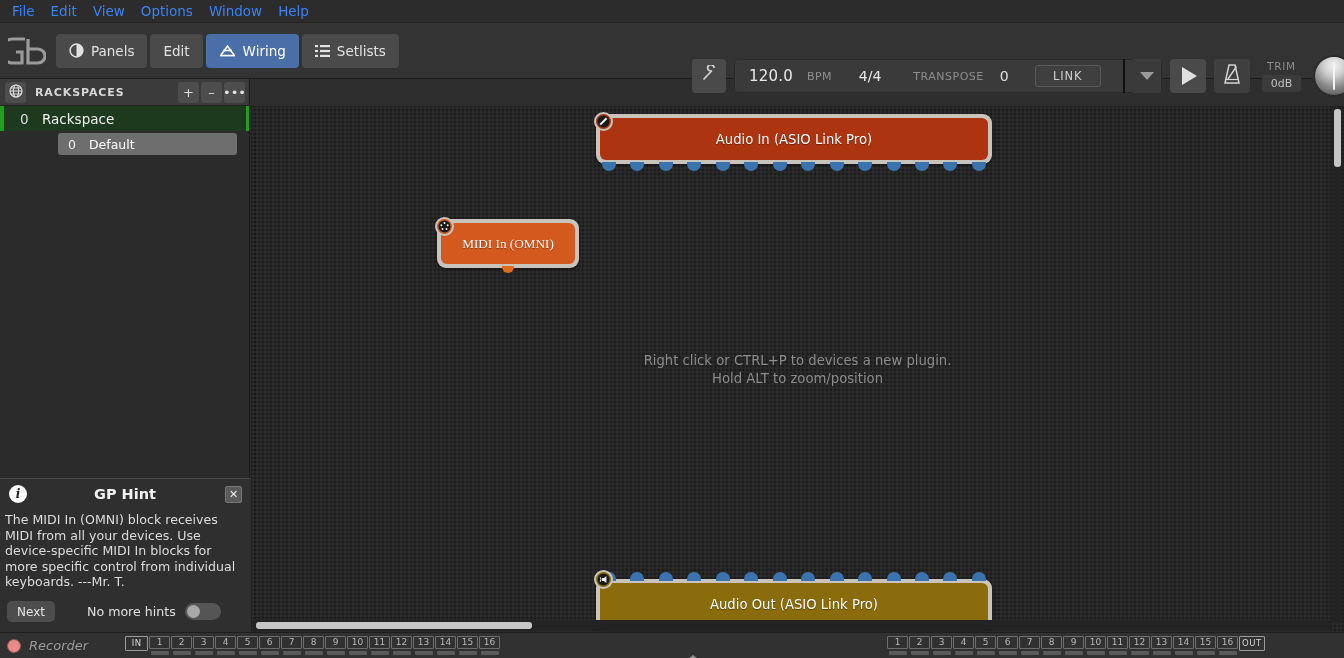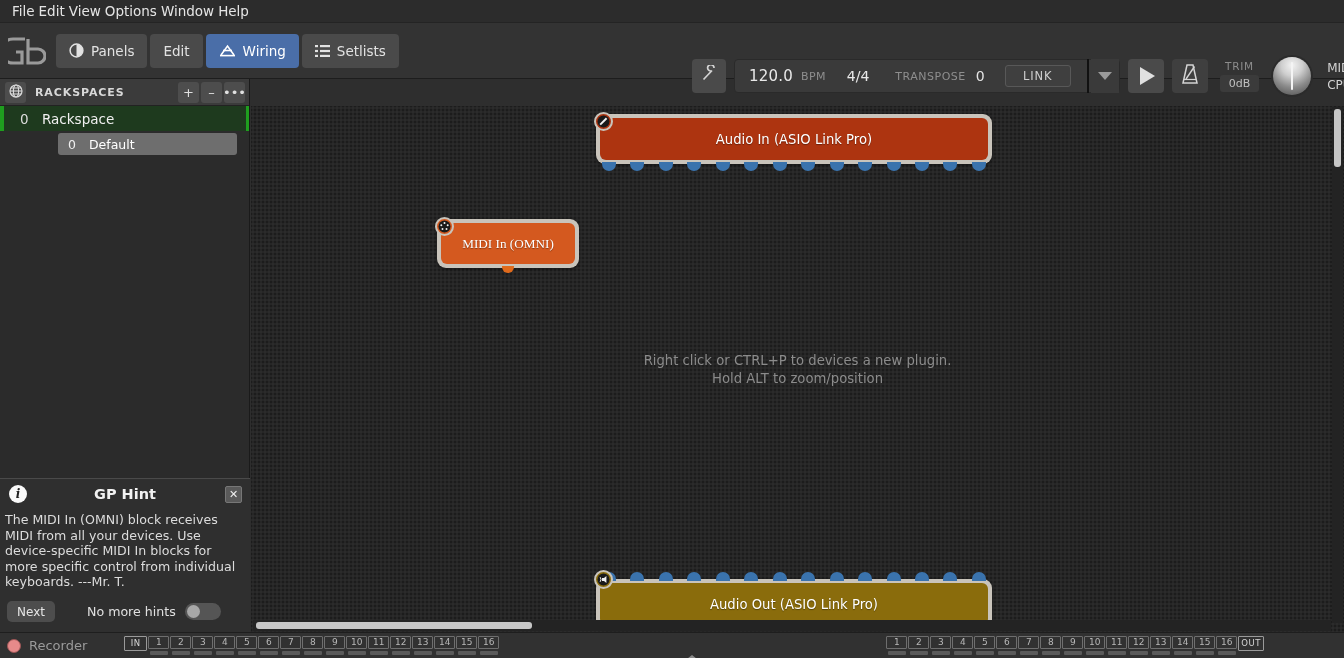--- a/index.html
+++ b/index.html
@@ -12,21 +12,21 @@
   }
   #app { position: relative; width: 1344px; height: 658px; background: #2e2e2e; }
 
   
   .menubar {
     position: absolute; left: 0; top: 0; width: 1344px; height: 23px;
     background: #2c2c2c; display: flex; align-items: center;
     border-bottom: 1px solid #242424;
   }
   .menu-item {
-    color: #e5e5e5; font-size: 13.5px; padding: 0 2px; line-height: 23px;
+    color: #3b82f6; font-size: 13.5px; padding: 0 8px; line-height: 23px;
     cursor: default; white-space: nowrap;
   }
   .menu-item:first-child { padding-left: 12px; }
 
   
   .toolbar {
     position: absolute; left: 0; top: 23px; width: 1344px; height: 56px;
     background: #333333; border-bottom: 1px solid #1d1d1d;
     display: flex; align-items: center;
   }
@@ -47,21 +47,21 @@
   .transport {
     position: absolute; left: 692px; top: 34px;
     display: flex; align-items: center; gap: 8px;
   }
   .wrench-btn {
     width: 34px; height: 34px; background: #4a4a4a; border-radius: 4px;
     display: flex; align-items: center; justify-content: center;
   }
   .tempo-panel {
     height: 34px; background: #3a3a3a; border: 1px solid #2a2a2a; border-radius: 4px;
-    display: flex; align-items: center; padding: 0 0 0 14px; gap: 2px;
+    display: flex; align-items: center; padding: 0 0 0 14px; gap: 8px;
   }
   .bpm-val { color: #e8e8e8; font-size: 15px; letter-spacing: .2px; }
   .bpm-lab { color: #8e8e8e; font-size: 11px; margin-left: 6px; letter-spacing: .4px; }
   .sig-val { color: #e8e8e8; font-size: 14px; margin-left: 19px; }
   .tr-lab { color: #8e8e8e; font-size: 11px; margin-left: 24px; letter-spacing: .5px; }
   .tr-val { color: #e4e4e4; font-size: 14px; margin-left: 8px; }
   .link-btn {
     margin-left: 18px; height: 22px; min-width: 66px; background: #3f3f3f;
     border: 1px solid #585858; border-radius: 3px; color: #cfcfcf;
     font-size: 11.5px; letter-spacing: .8px; display: flex;
@@ -254,21 +254,21 @@
   
   .statusbar {
     position: absolute; left: 0; bottom: 0; width: 1344px; height: 26px;
     background: #313131; border-top: 1px solid #1e1e1e;
     display: flex; align-items: center;
   }
   .rec-dot {
     width: 14px; height: 14px; border-radius: 50%; background: #e68a8a;
     border: 1px solid #9c5656; margin-left: 7px;
   }
-  .rec-lab { color: #9a9a9a; font-size: 13px; margin-left: 8px; }
+  .rec-lab { color: #9a9a9a; font-size: 13px; margin-left: 8px; font-style: italic; }
   .chan-strip { display: flex; align-items: flex-start; gap: 1px; }
   .chan {
     display: flex; flex-direction: column; align-items: center;
   }
   .chan-box {
     min-width: 21px; height: 13px; border: 1px solid #6e6e6e; border-radius: 1px;
     color: #b8b8b8; font-size: 9px; display: flex; align-items: center;
     justify-content: center; padding: 0 2px; line-height: 1;
   }
   .chan-box.io { border-color: #9a9a9a; color: #d4d4d4; min-width: 23px; height: 15px; font-size: 8.5px; letter-spacing: .5px; }

